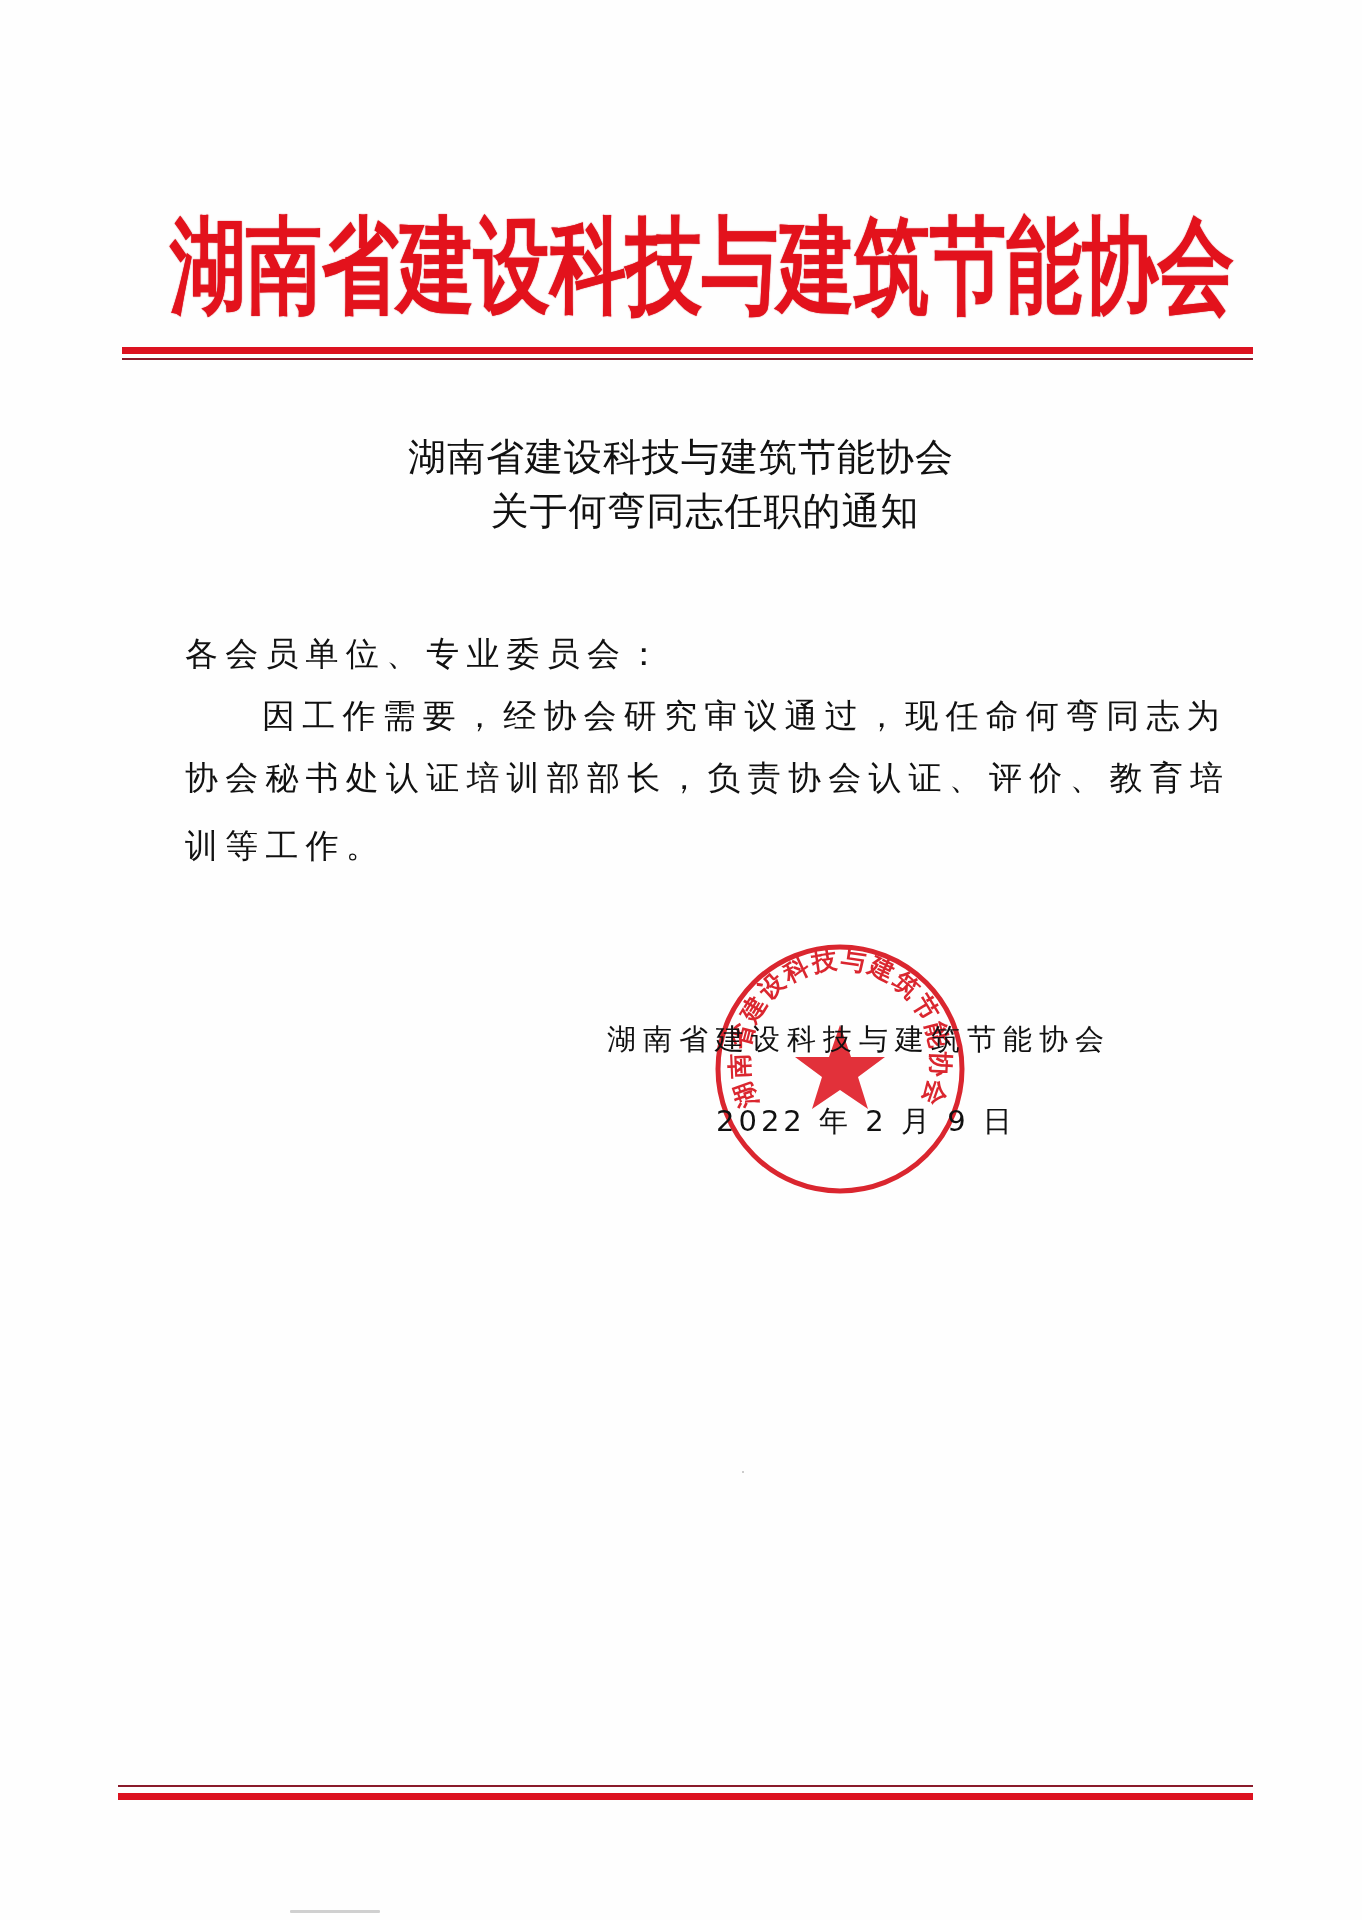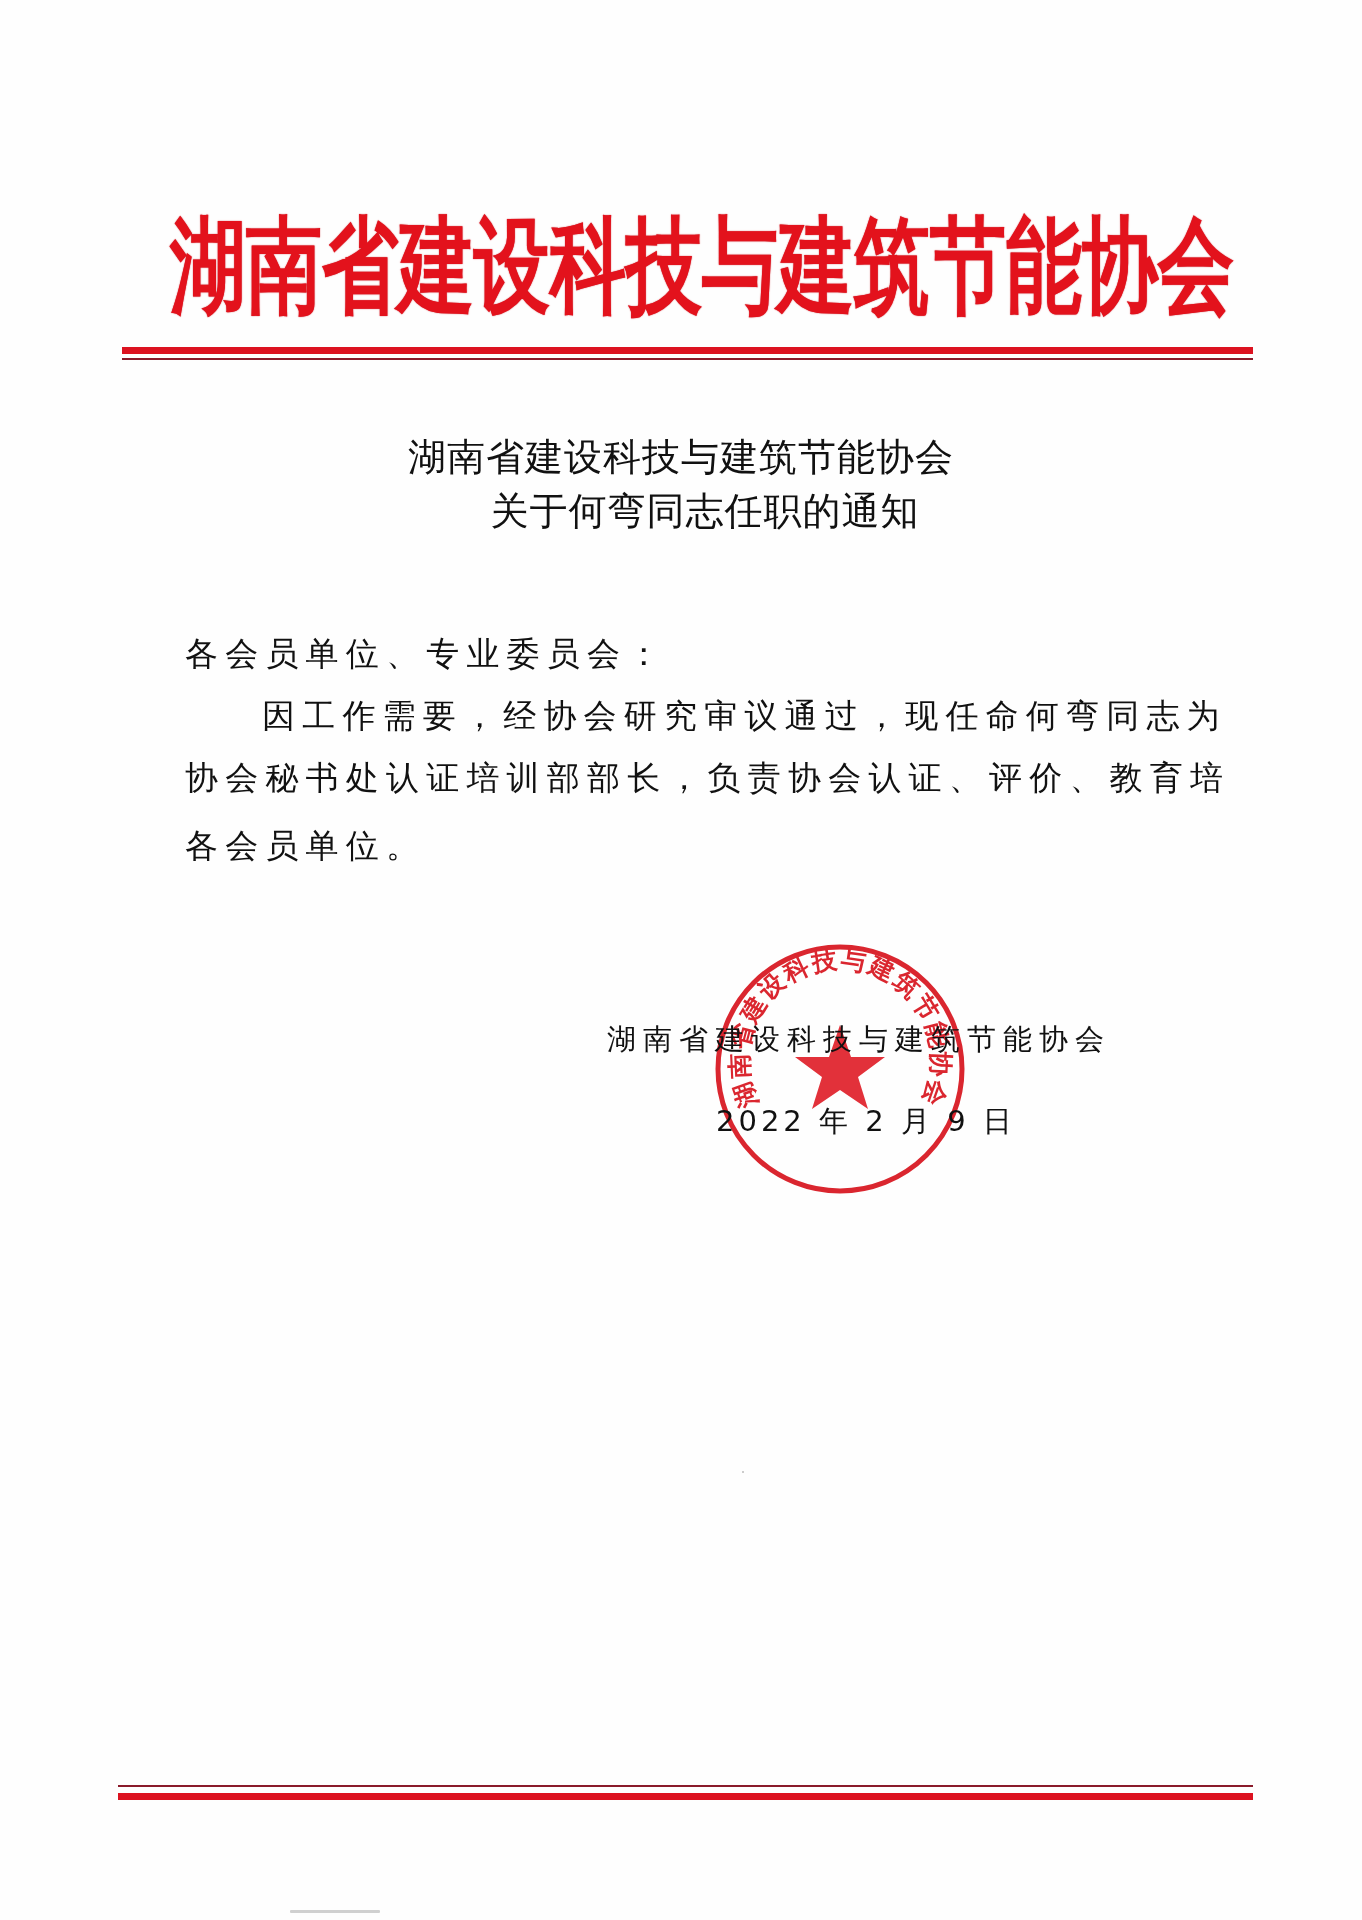--- a/index.html
+++ b/index.html
@@ -131,21 +131,21 @@
 
   <div class="rule rule-thick" style="top:347px;"></div>
   <div class="rule rule-thin" style="top:358px;"></div>
 
   <div class="doc-title" style="top:438px;">湖南省建设科技与建筑节能协会</div>
   <div class="doc-title" style="top:492px;padding-left:24px;">关于何弯同志任职的通知</div>
 
   <div class="body-line" style="top:637px;">各会员单位、专业委员会：</div>
   <div class="body-line" style="top:699px; left:262px;">因工作需要，经协会研究审议通过，现任命何弯同志为</div>
   <div class="body-line" style="top:764px;font-family:Liberation Mono, monospace;">协会秘书处认证培训部部长，负责协会认证、评价、教育培</div>
-  <div class="body-line" style="top:829px;">各会员单位。</div>
+  <div class="body-line" style="top:829px;">训等工作。</div>
 
   <svg class="stamp" viewBox="0 0 252 252">
     <defs>
       <path id="sealArc" d="M 40 150 A 92 92 0 1 1 212 150"></path>
     </defs>
     <circle cx="126" cy="126" r="122" fill="none" stroke="#d8141e" stroke-width="5"></circle>
     <text font-family="DejaVu Sans, sans-serif" font-size="25" font-weight="bold" fill="#d8141e" letter-spacing="2">
       <textPath href="#sealArc" startOffset="50%" text-anchor="middle">湖南省建设科技与建筑节能协会</textPath>
     </text>
     <g>

